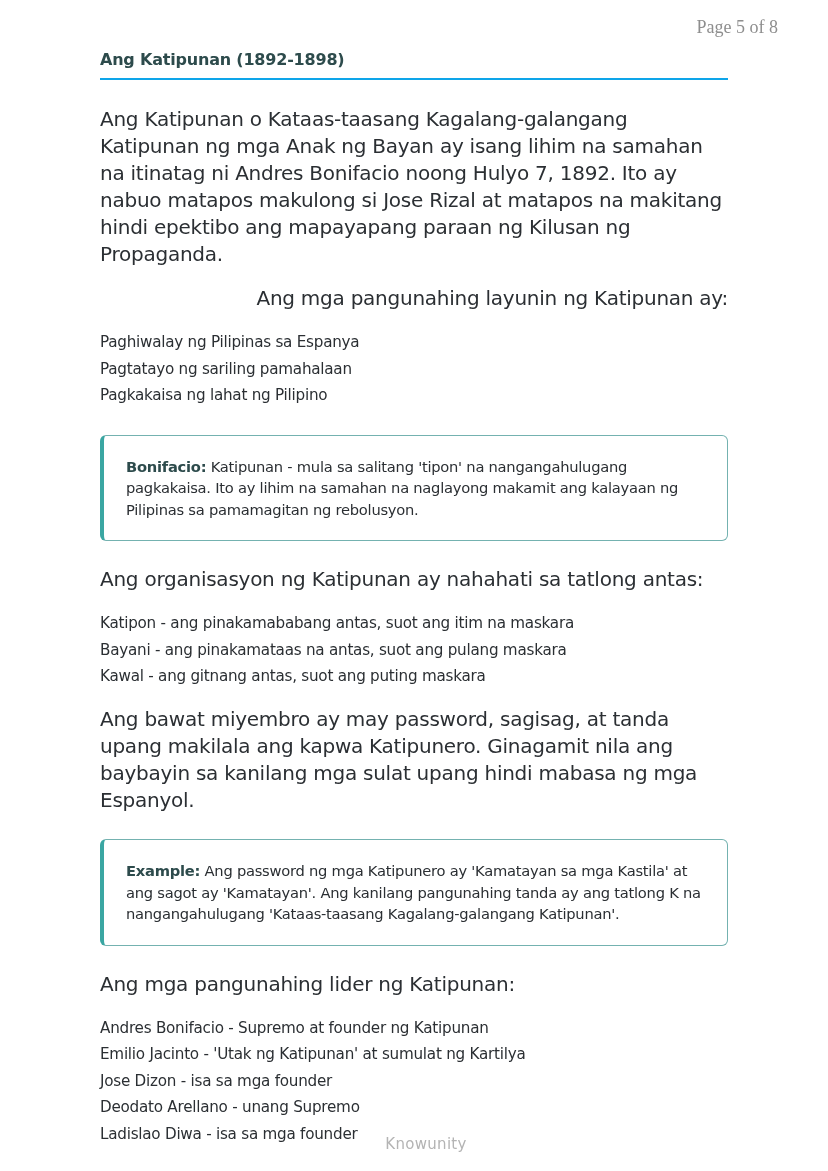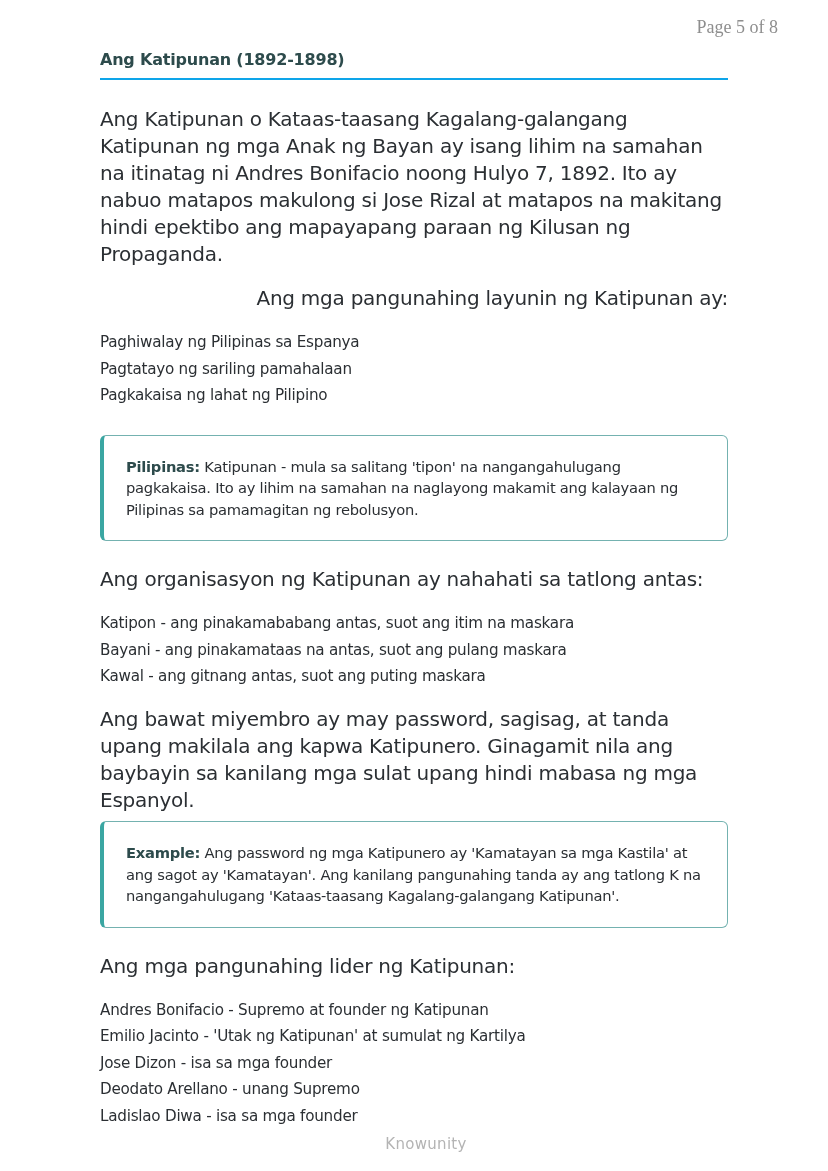--- a/index.html
+++ b/index.html
@@ -92,34 +92,34 @@
 
   <p class="para" style="margin-top:17px;text-align:right;">Ang mga pangunahing layunin ng Katipunan ay:</p>
 
   <ul class="list" style="margin-top:17px;">
     <li>Paghiwalay ng Pilipinas sa Espanya</li>
     <li>Pagtatayo ng sariling pamahalaan</li>
     <li>Pagkakaisa ng lahat ng Pilipino</li>
   </ul>
 
   <div class="box" style="margin-top:26px;">
-    <span class="label">Pilipinas:</span><span> Katipunan - mula sa salitang 'tipon' na nangangahulugang pagkakaisa. Ito ay lihim na samahan na naglayong makamit ang kalayaan ng Pilipinas sa pamamagitan ng rebolusyon.</span>
+    <span class="label">Bonifacio:</span><span> Katipunan - mula sa salitang 'tipon' na nangangahulugang pagkakaisa. Ito ay lihim na samahan na naglayong makamit ang kalayaan ng Pilipinas sa pamamagitan ng rebolusyon.</span>
   </div>
 
   <p class="para" style="margin-top:25px;">Ang organisasyon ng Katipunan ay nahahati sa tatlong antas:</p>
 
   <ul class="list" style="margin-top:17px;">
     <li>Katipon - ang pinakamababang antas, suot ang itim na maskara</li>
     <li>Bayani - ang pinakamataas na antas, suot ang pulang maskara</li>
     <li>Kawal - ang gitnang antas, suot ang puting maskara</li>
   </ul>
 
   <p class="para" style="margin-top:16px;">Ang bawat miyembro ay may password, sagisag, at tanda upang makilala ang kapwa Katipunero. Ginagamit nila ang baybayin sa kanilang mga sulat upang hindi mabasa ng mga Espanyol.</p>
 
-  <div class="box" style="margin-top:7px;">
+  <div class="box" style="margin-top:25px;">
     <span class="label">Example:</span><span> Ang password ng mga Katipunero ay 'Kamatayan sa mga Kastila' at ang sagot ay 'Kamatayan'. Ang kanilang pangunahing tanda ay ang tatlong K na nangangahulugang 'Kataas-taasang Kagalang-galangang Katipunan'.</span>
   </div>
 
   <p class="para" style="margin-top:25px;">Ang mga pangunahing lider ng Katipunan:</p>
 
   <ul class="list" style="margin-top:17px;">
     <li>Andres Bonifacio - Supremo at founder ng Katipunan</li>
     <li>Emilio Jacinto - 'Utak ng Katipunan' at sumulat ng Kartilya</li>
     <li>Jose Dizon - isa sa mga founder</li>
     <li>Deodato Arellano - unang Supremo</li>

